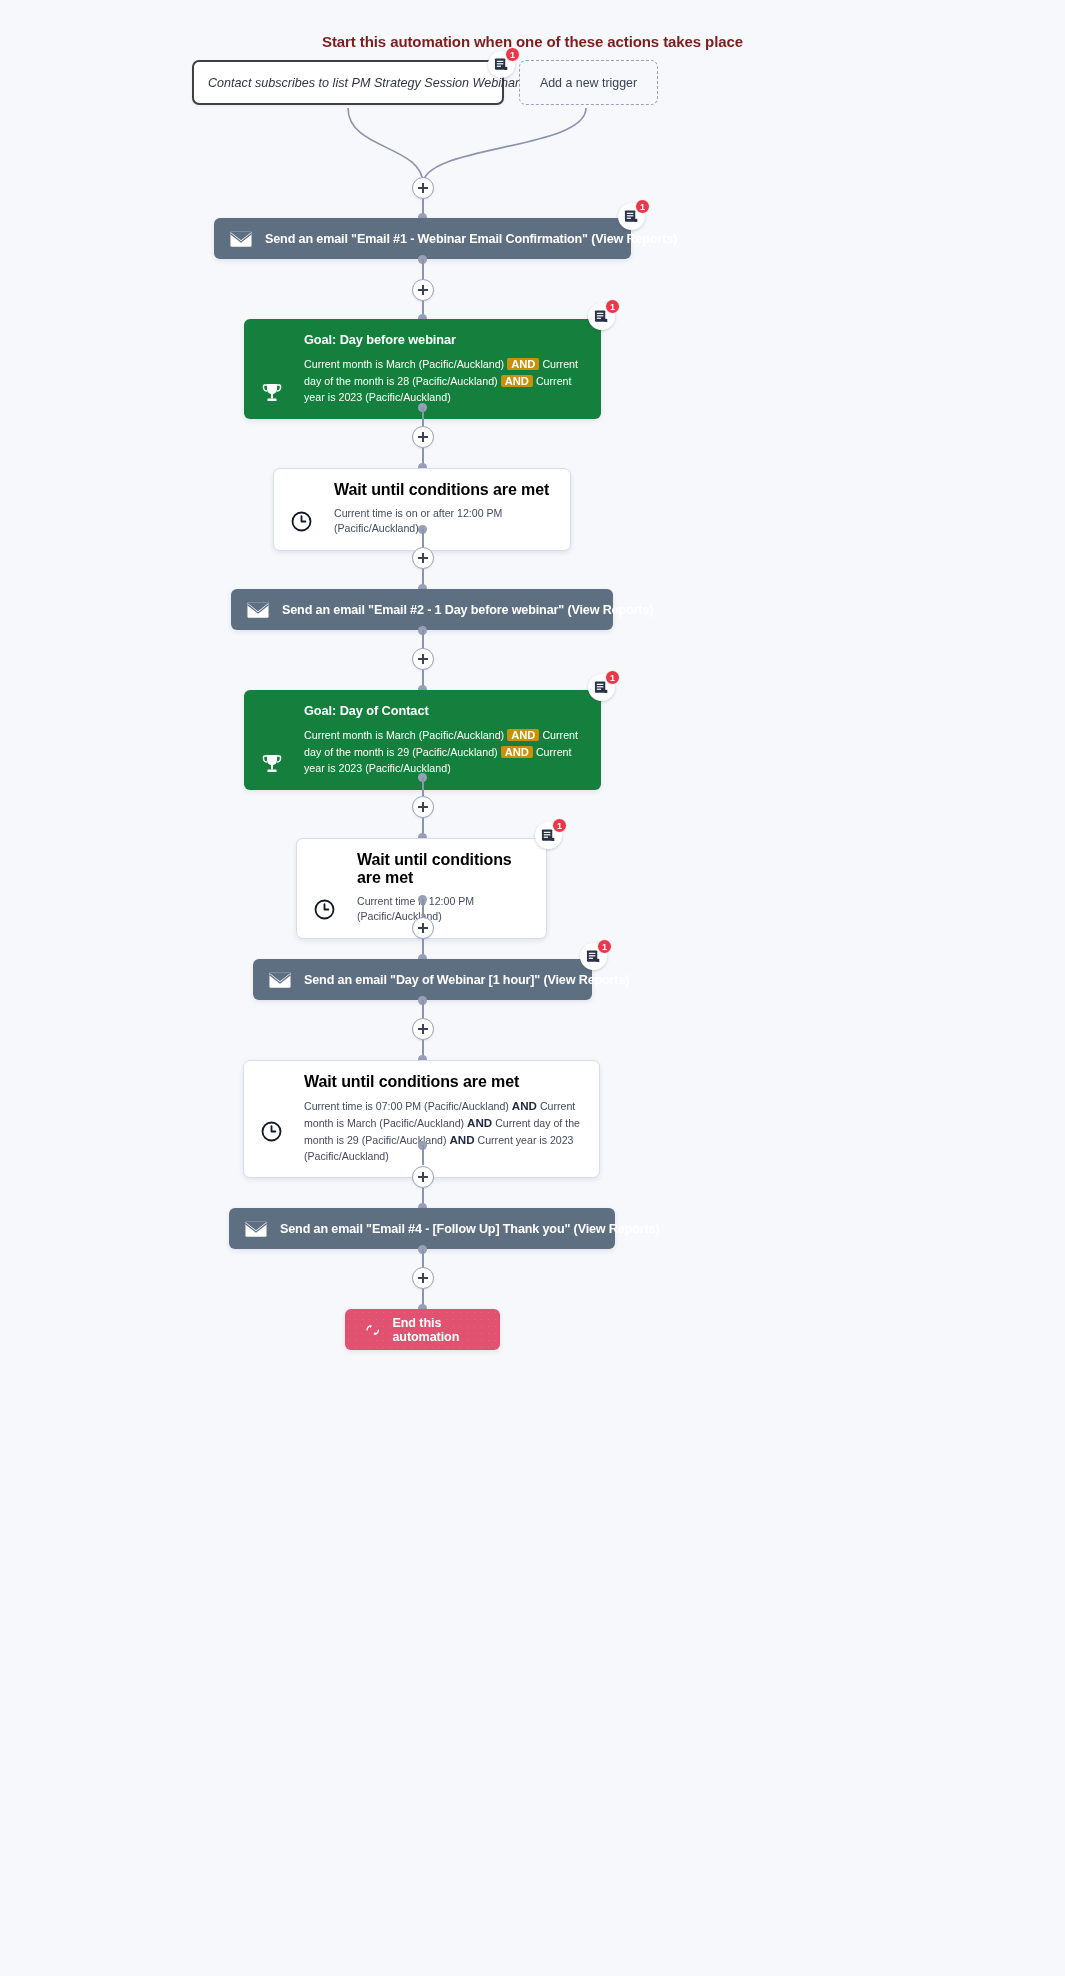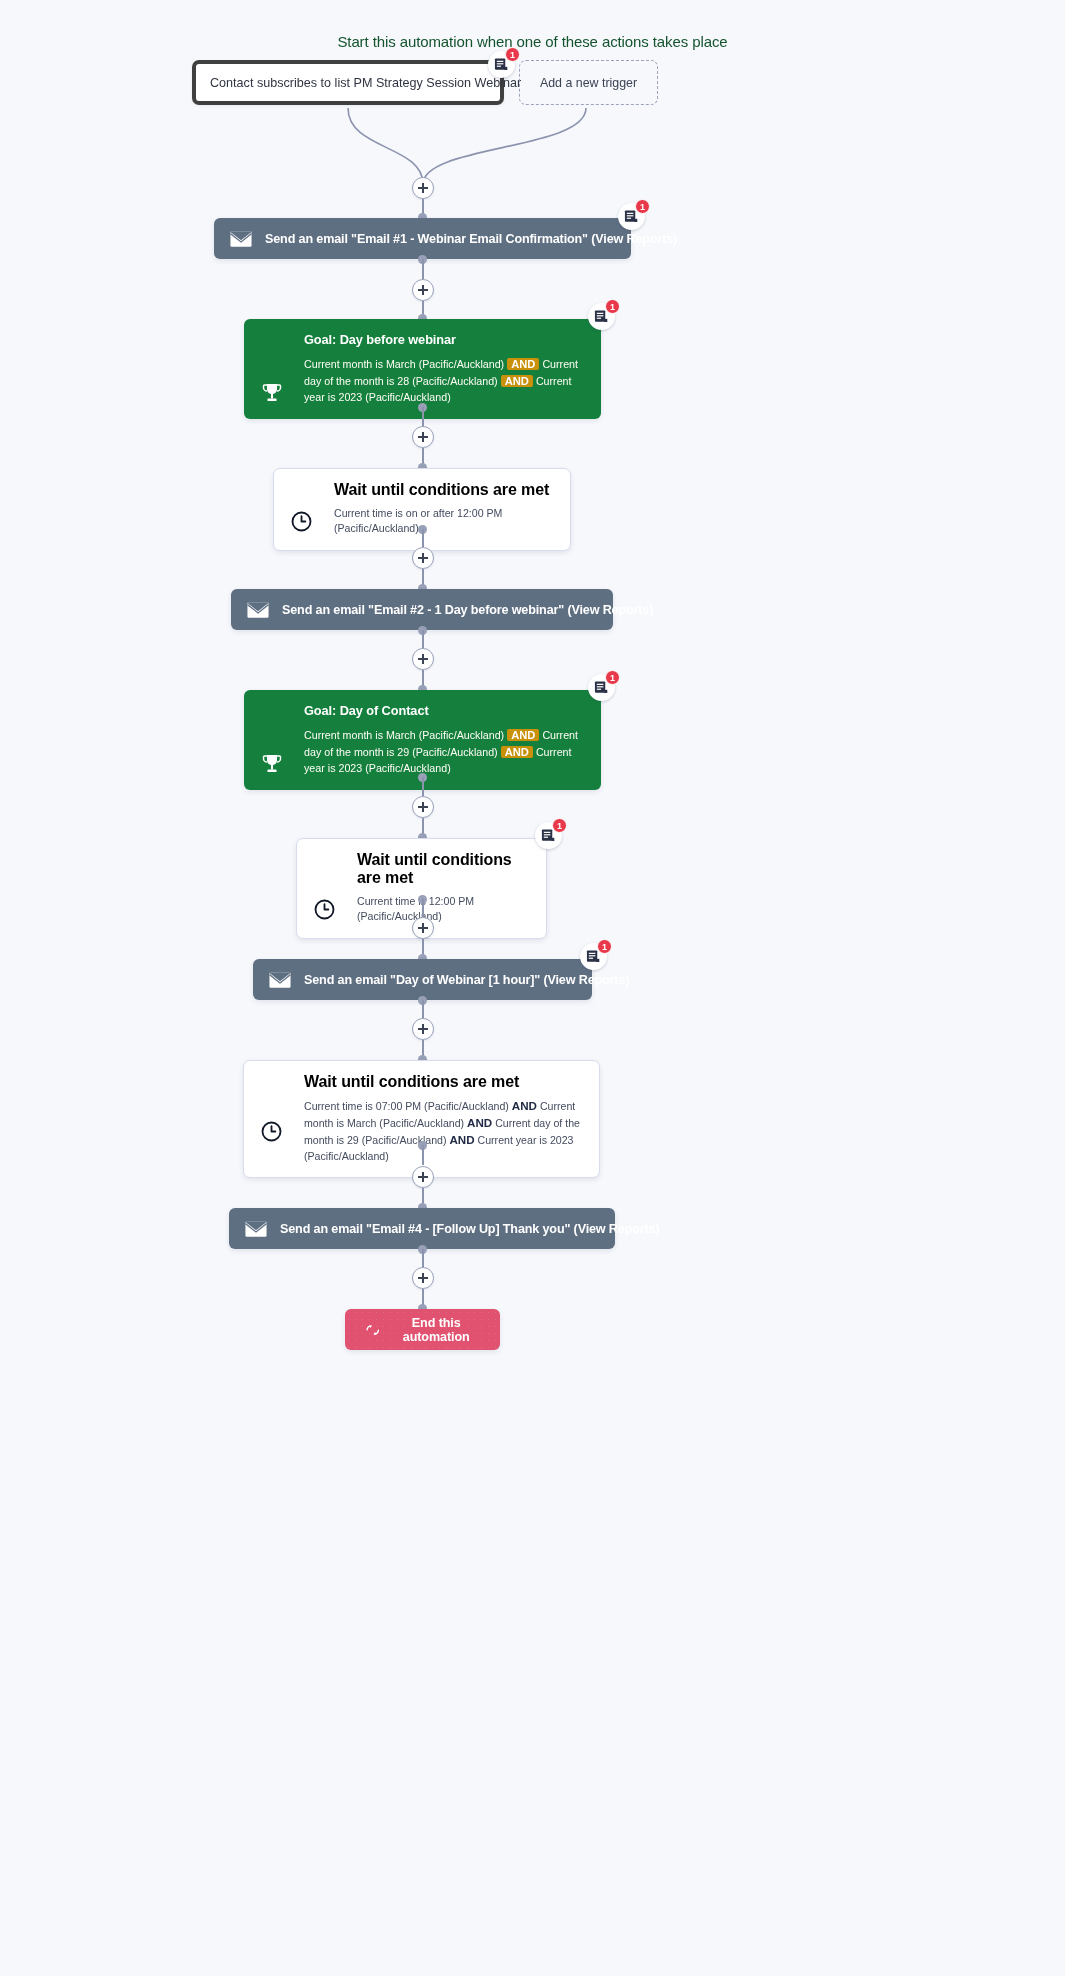--- a/index.html
+++ b/index.html
@@ -15,36 +15,37 @@
     background: #f6f8fc;
     overflow: hidden;
   }
 
   
   .header-title {
     position: absolute;
     top: 33px; left: 0; width: 1065px;
     text-align: center;
     font-size: 15px;
-    font-weight: normal;
-    color: #14532d;
+    font-weight: bold;
+    color: #7f1d1d;
     letter-spacing: -0.1px;
   }
 
   
   .trigger-row { position: absolute; top: 60px; left: 192px; width: 470px; height: 48px; }
   .trigger-box {
     position: absolute; top: 0; left: 0;
     width: 312px; height: 45px;
     background: #ffffff;
-    border: 4px solid #404040;
+    border: 2px solid #404040;
     border-radius: 7px;
     box-shadow: 0 1px 3px rgba(40,50,80,0.07);
     display: flex; align-items: center;
     padding: 16px 14px;
+    font-style: italic;
   }
   .trigger-box-label {
     font-size: 12.6px;
     color: #2f3542;
     white-space: nowrap;
   }
   .add-trigger-box {
     position: absolute; top: 0; left: 327px;
     width: 139px; height: 45px;
     border: 1.6px dashed #9aa3bb;
@@ -107,21 +108,20 @@
   .wait-text { font-size: 10.6px; color: #434b5e; line-height: 1.46; }
   .and-chip-dark { color: #222b45; font-weight: bold; font-size: 11.6px; }
   .end-button {
     background: #e0526f;
     border-radius: 6px;
     height: 41px;
     display: flex; align-items: center; justify-content: center;
     padding: 0 20px;
     background-image: radial-gradient(rgba(255,255,255,0.14) 0.8px, transparent 0.9px);
     background-size: 7px 7px;
-    text-align: center;
   }
   .end-label { color: #ffffff; font-weight: bold; font-size: 12.6px; letter-spacing: -0.1px; }
   .end-icon { width: 21px; height: 18px; margin-right: 12px; }
 
   
   .v-line {
     position: absolute;
     width: 1.6px;
     background: #8b93ad;
   }

